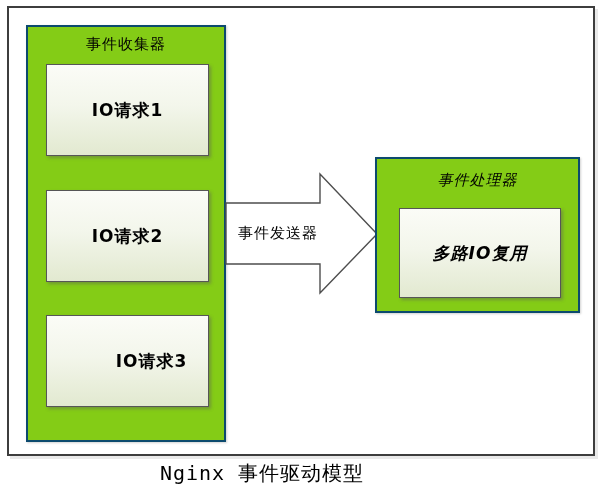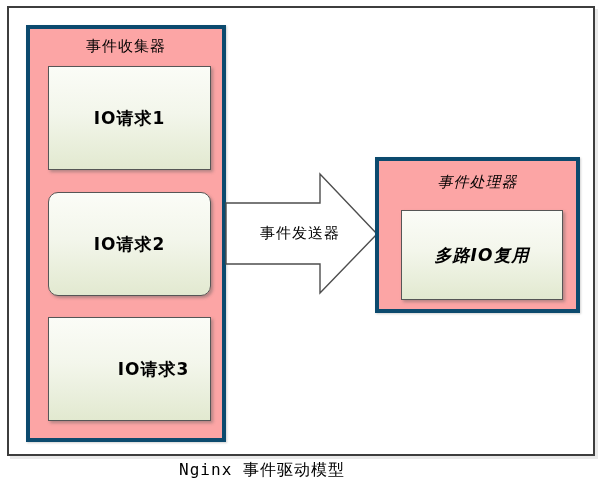--- a/index.html
+++ b/index.html
@@ -24,22 +24,22 @@
     height: 450px;
     box-sizing: border-box;
     border: 2px solid #3d3d3d;
     background: #ffffff;
     box-shadow: 3px 3px 0 0 #e9e9e9;
   }
   
   .group {
     position: absolute;
     box-sizing: border-box;
-    border: 4px solid #0c4a6e;
-    background: #fca5a5;
+    border: 2px solid #0c4a6e;
+    background: #84cc16;
     box-shadow: 1px 1px 2px rgba(0,0,0,0.18);
   }
   .group-title {
     position: absolute;
     left: 0;
     right: 0;
     text-align: center;
     font-size: 15px;
     color: #000000;
     letter-spacing: 1px;
@@ -67,53 +67,53 @@
     display: flex;
     align-items: center;
     justify-content: center;
   }
   .node-label {
     font-size: 17px;
     font-weight: bold;
     color: #000000;
     letter-spacing: 1px;
   }
-  .io-box { left: 18px; width: 163px; height: 104px; text-align: center; }
+  .io-box { left: 18px; width: 163px; height: 92px; text-align: center; }
   .io-box-1 { top: 37px; }
-  .io-box-2 { top: 163px; border-radius: 10px; }
+  .io-box-2 { top: 163px; }
   .io-box-3 { top: 288px; padding-left: 48px; }
   .mux-box { left: 22px; top: 49px; width: 162px; height: 90px; text-align: right; }
 
   
   .arrow-wrap {
     position: absolute;
     left: 211px;
     top: 162px;
     width: 165px;
     height: 135px;
   }
   .arrow-wrap svg { display: block; }
   .arrow-label {
     position: absolute;
     left: 18px;
     top: 54px;
     width: 124px;
-    text-align: center;
+    text-align: left;
     font-size: 15px;
     color: #000000;
     letter-spacing: 1px;
   }
   
   .caption {
     position: absolute;
     left: 0;
     top: 460px;
     width: 524px;
     text-align: center;
-    font-size: 16px;
+    font-size: 20px;
     color: #000000;
     font-family: "DejaVu Sans Mono", "Liberation Mono", monospace;
     letter-spacing: 1px;
   }
 </style>
 </head>
 <body>
 
 <div class="canvas">
 

